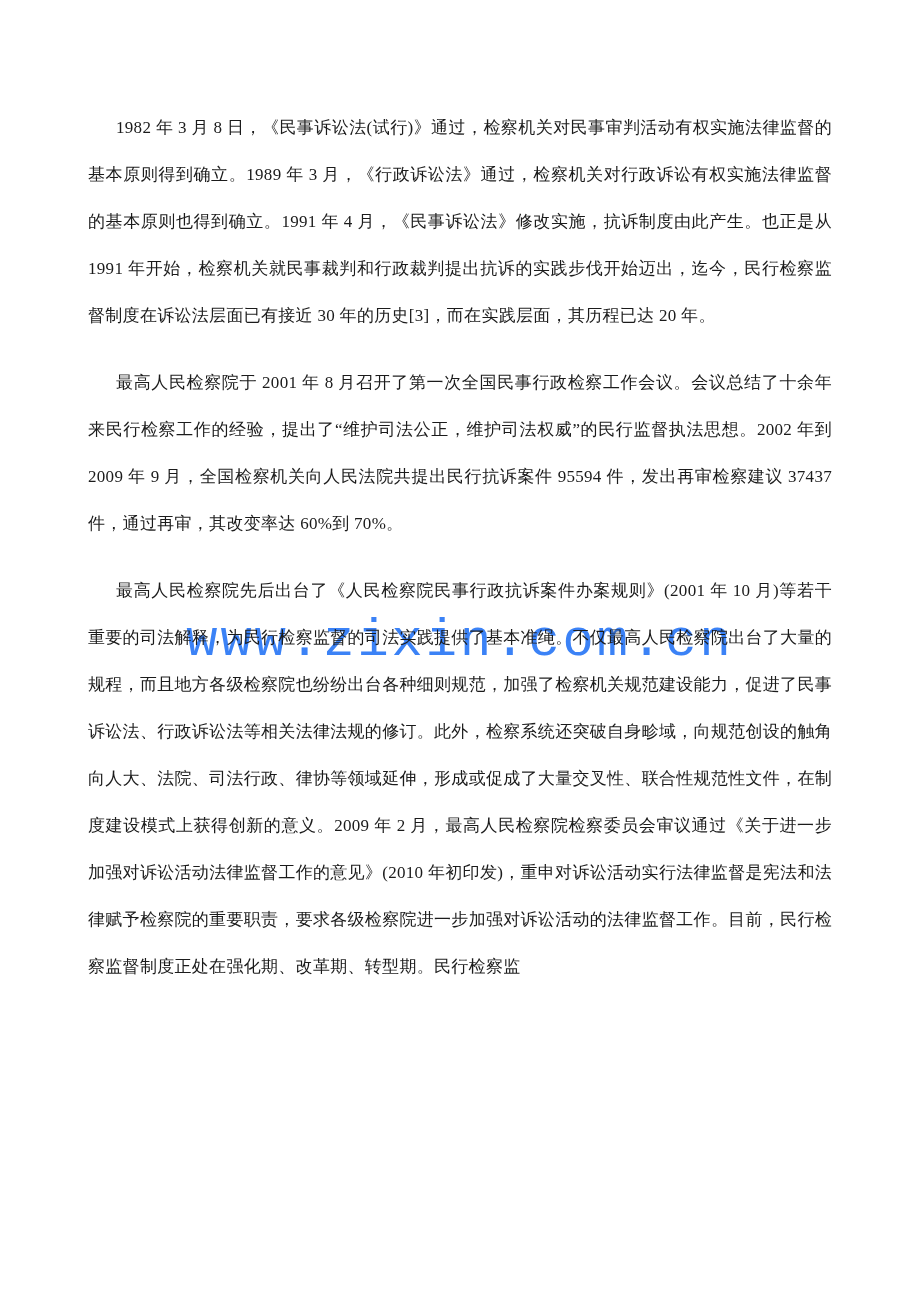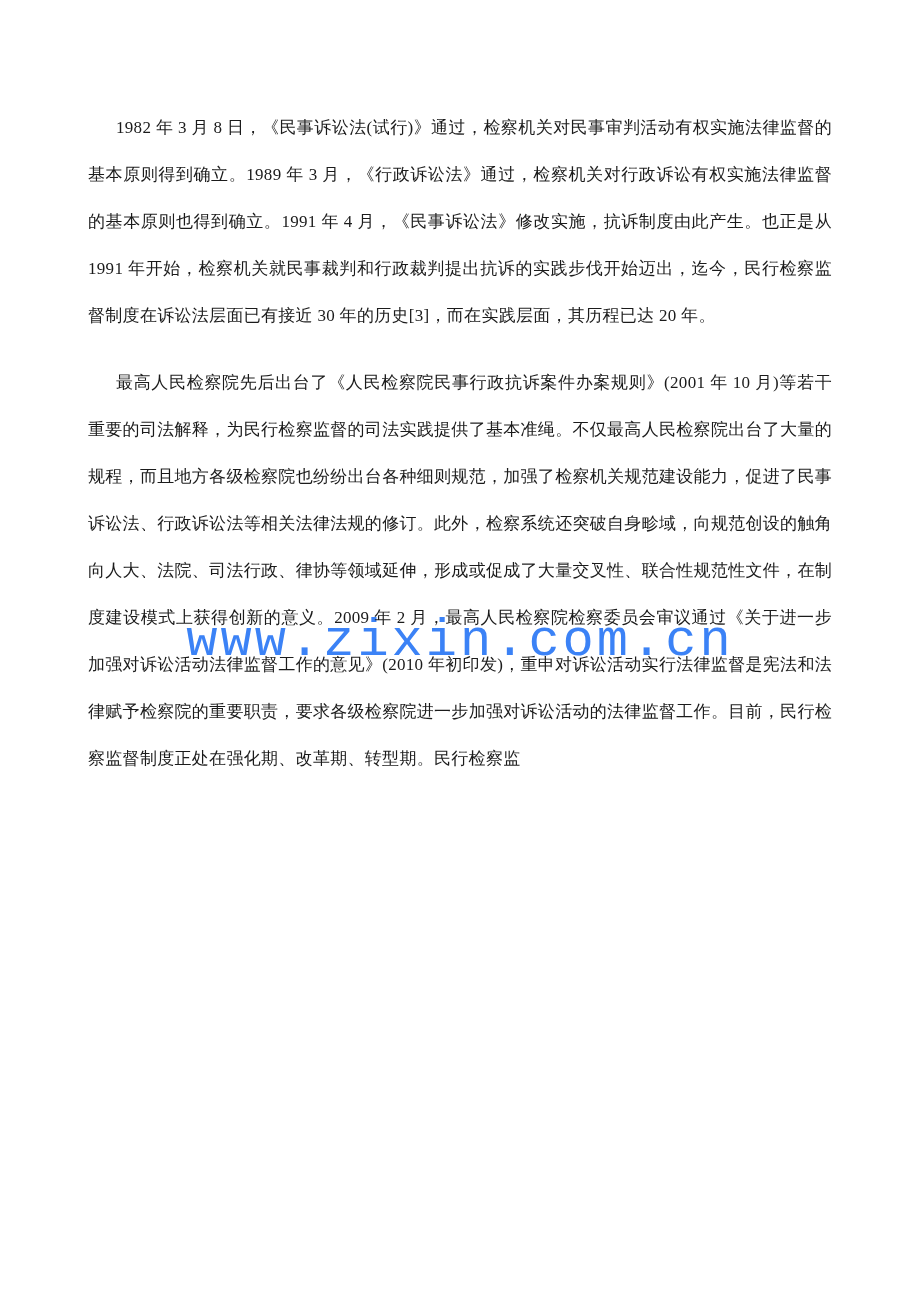--- a/index.html
+++ b/index.html
@@ -47,14 +47,15 @@
       letter-spacing: 0.3px;
     }
   </style>
 </head>
 <body>
 
 <div class="watermark">www.zixin.com.cn</div>
 
 <div class="page">
   <p>1982 年 3 月 8 日，《民事诉讼法(试行)》通过，检察机关对民事审判活动有权实施法律监督的基本原则得到确立。1989 年 3 月，《行政诉讼法》通过，检察机关对行政诉讼有权实施法律监督的基本原则也得到确立。1991 年 4 月，《民事诉讼法》修改实施，抗诉制度由此产生。也正是从 1991 年开始，检察机关就民事裁判和行政裁判提出抗诉的实践步伐开始迈出，迄今，民行检察监督制度在诉讼法层面已有接近 30 年的历史[3]，而在实践层面，其历程已达 20 年。</p>
+  <p>最高人民检察院于 2001 年 8 月召开了第一次全国民事行政检察工作会议。会议总结了十余年来民行检察工作的经验，提出了“维护司法公正，维护司法权威”的民行监督执法思想。2002 年到 2009 年 9 月，全国检察机关向人民法院共提出民行抗诉案件 95594 件，发出再审检察建议 37437 件，通过再审，其改变率达 60%到 70%。</p>
   <p>最高人民检察院先后出台了《人民检察院民事行政抗诉案件办案规则》(2001 年 10 月)等若干重要的司法解释，为民行检察监督的司法实践提供了基本准绳。不仅最高人民检察院出台了大量的规程，而且地方各级检察院也纷纷出台各种细则规范，加强了检察机关规范建设能力，促进了民事诉讼法、行政诉讼法等相关法律法规的修订。此外，检察系统还突破自身畛域，向规范创设的触角向人大、法院、司法行政、律协等领域延伸，形成或促成了大量交叉性、联合性规范性文件，在制度建设模式上获得创新的意义。2009 年 2 月，最高人民检察院检察委员会审议通过《关于进一步加强对诉讼活动法律监督工作的意见》(2010 年初印发)，重申对诉讼活动实行法律监督是宪法和法律赋予检察院的重要职责，要求各级检察院进一步加强对诉讼活动的法律监督工作。目前，民行检察监督制度正处在强化期、改革期、转型期。民行检察监</p>
 </div>
 
 </body></html>

